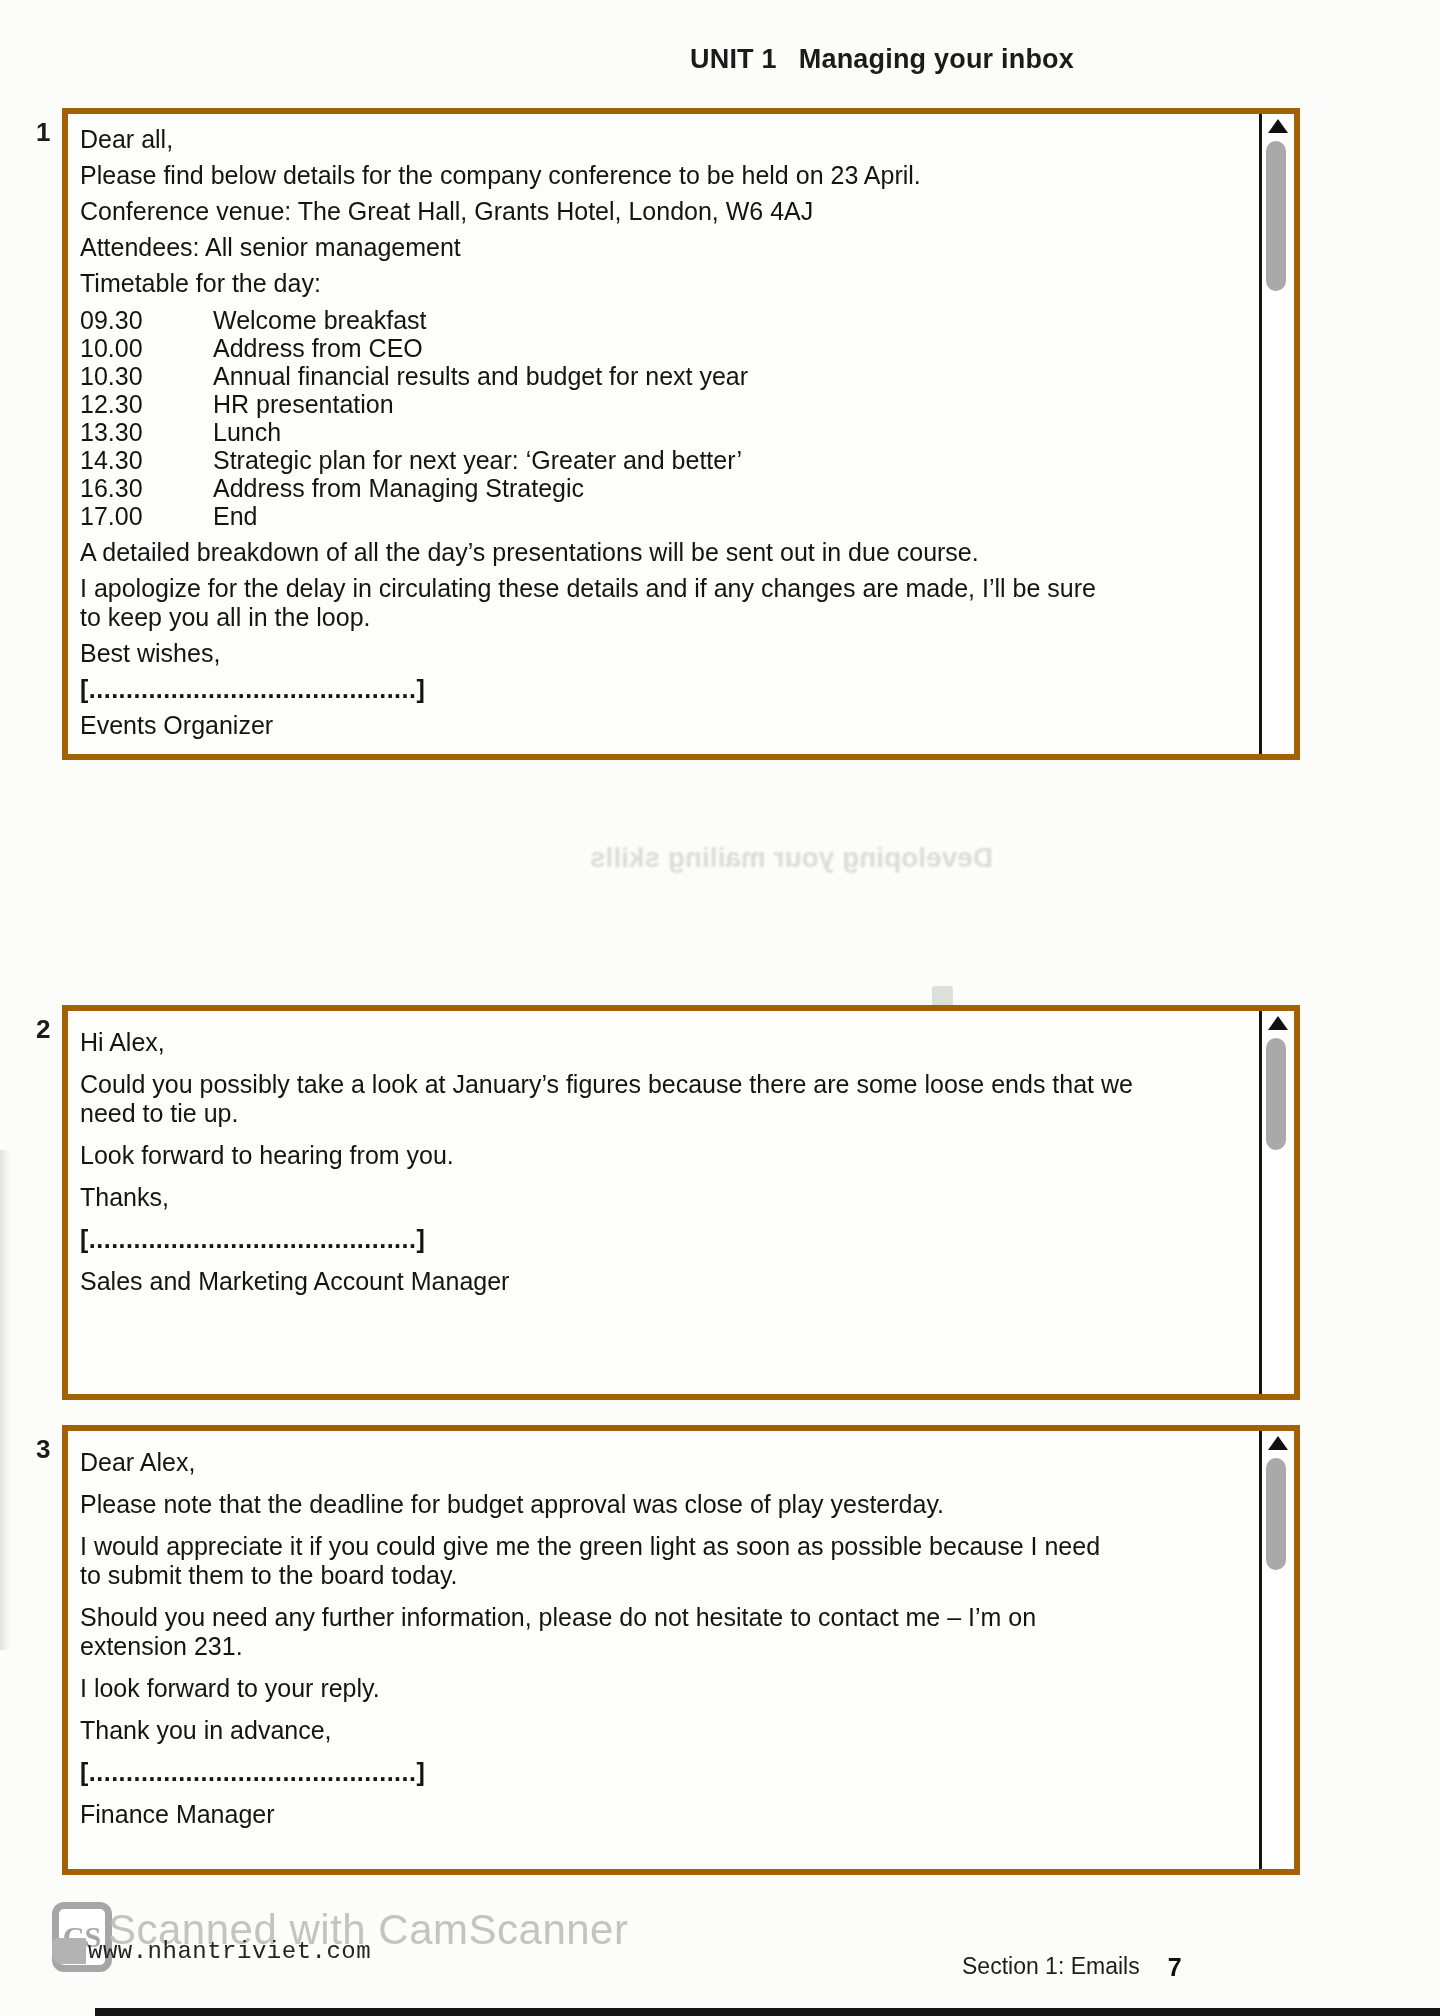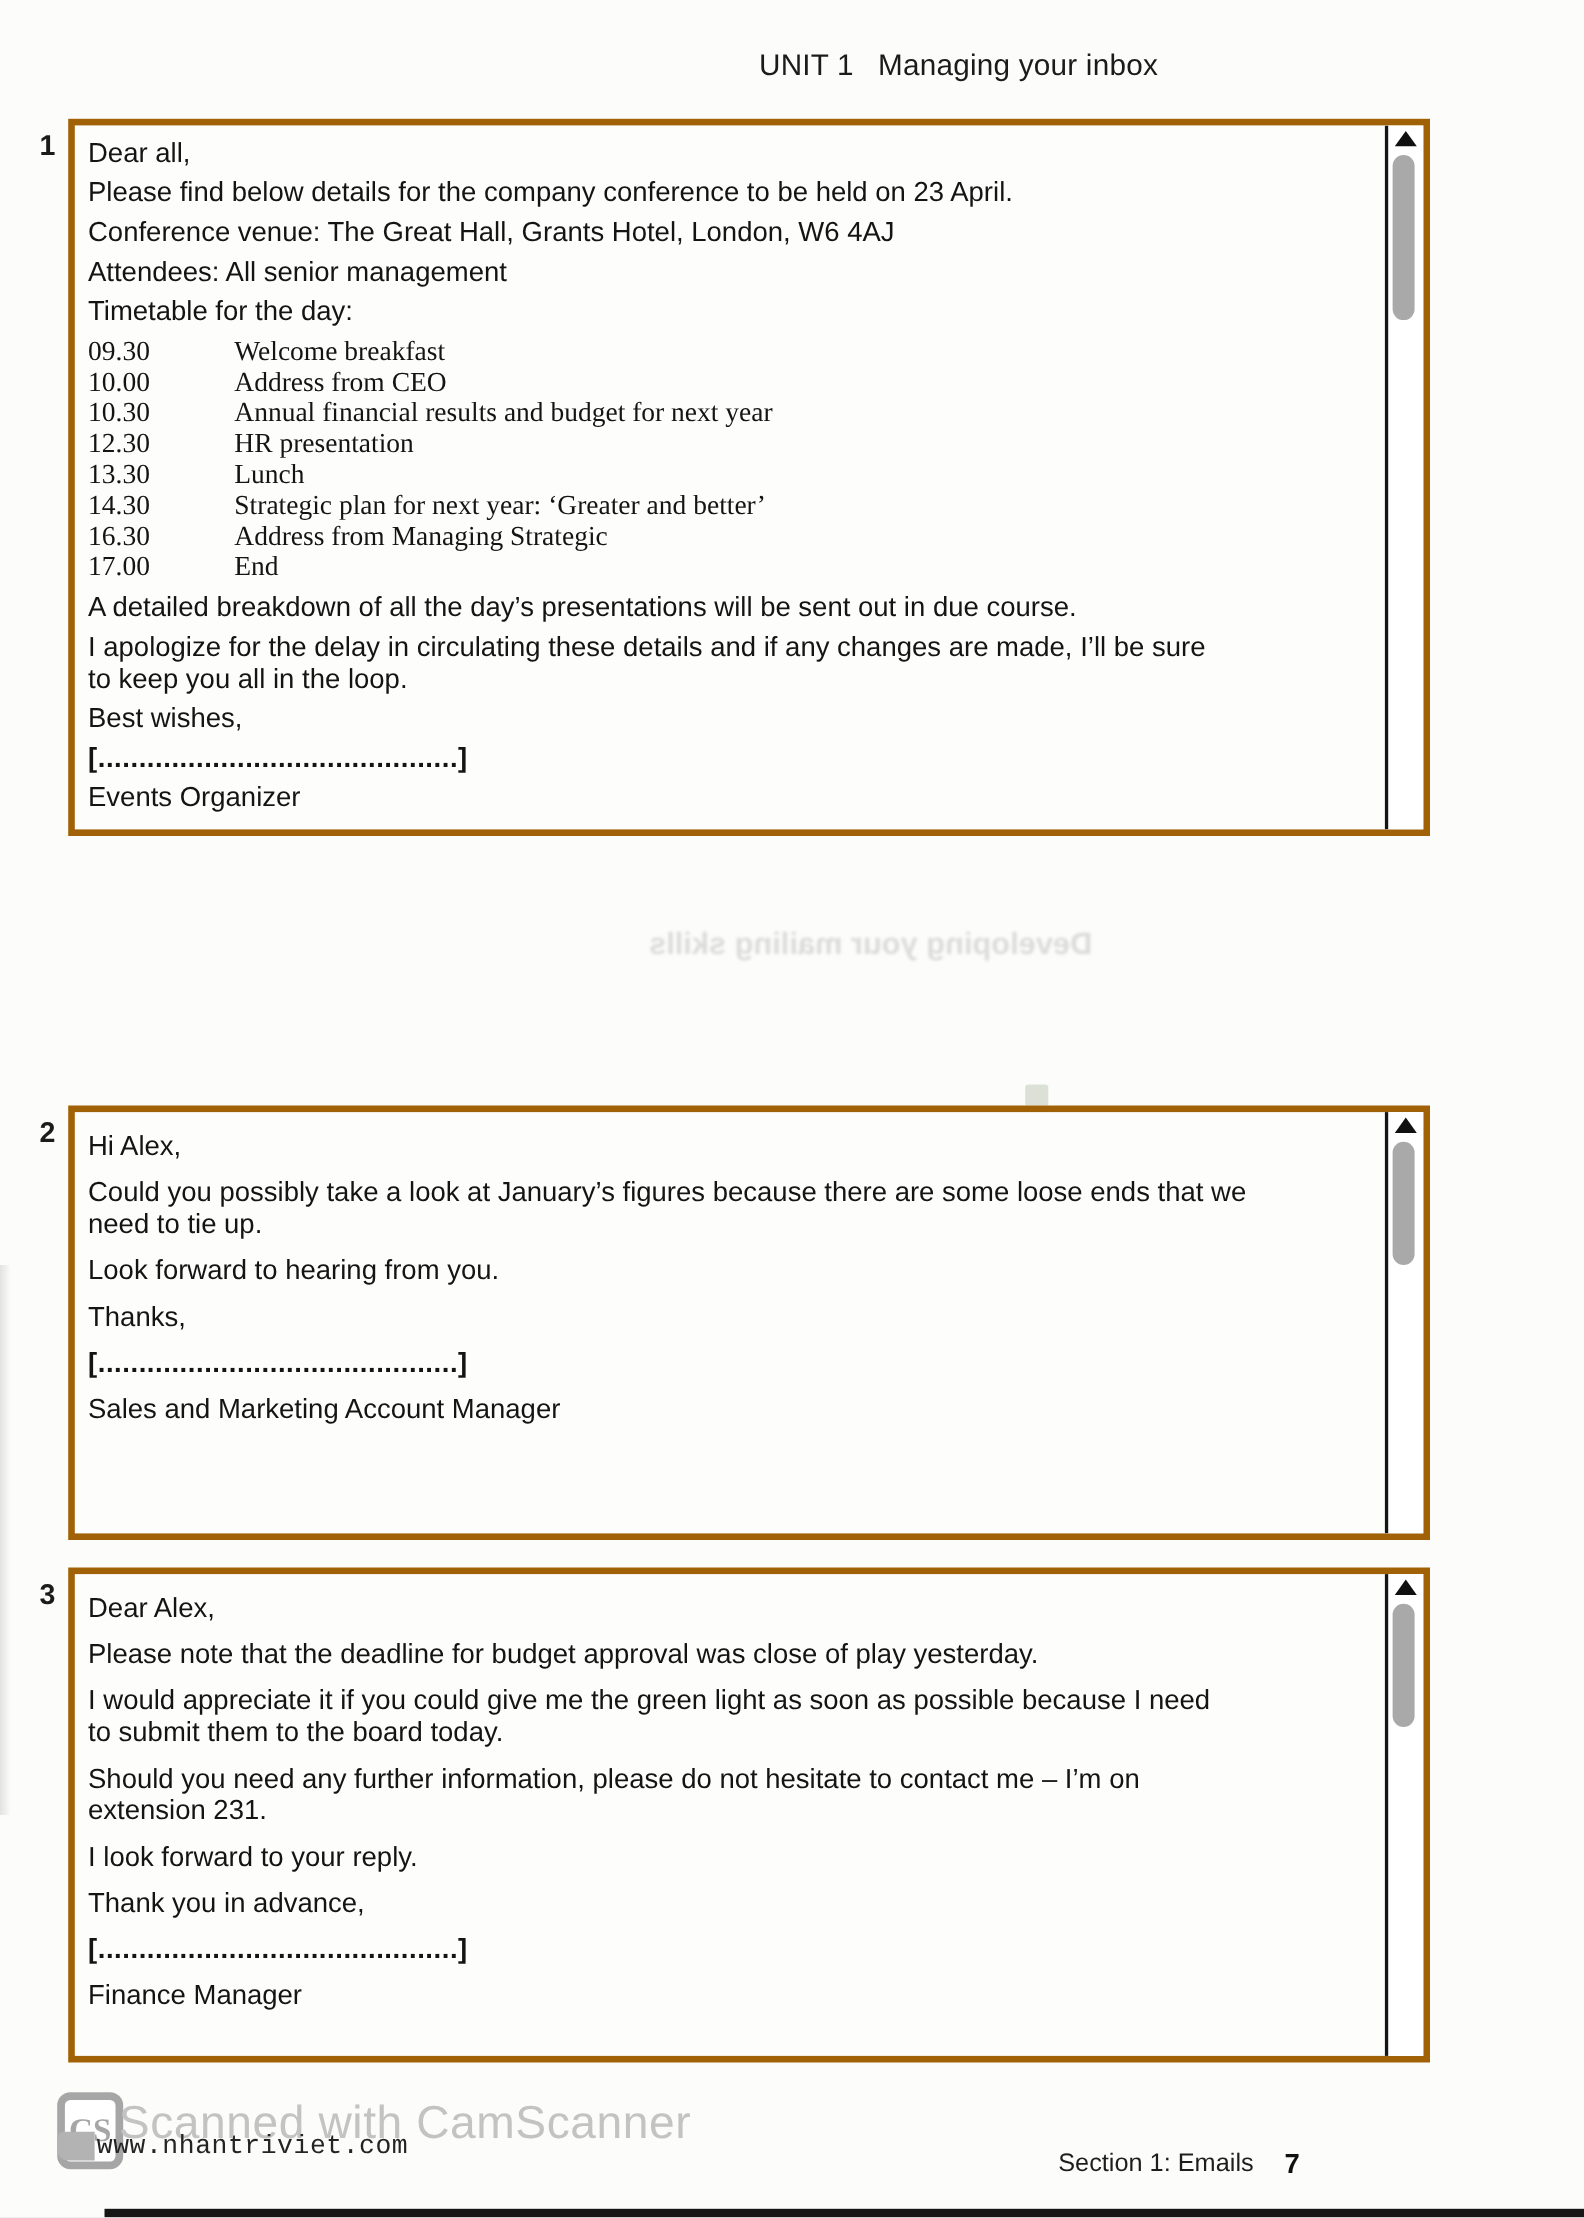--- a/index.html
+++ b/index.html
@@ -4,21 +4,21 @@
 <style>
   html,body { margin:0; padding:0; background:#e8e8e8; }
   .page {
     position:relative; width:1440px; height:2016px; margin:0 auto;
     background:#fcfcfa; overflow:hidden;
     font-family:"Liberation Sans", sans-serif; color:#161616;
   }
   
   .unit-header {
     position:absolute; top:44px; left:690px;
-    font-size:27px; font-weight:normal; letter-spacing:.2px;
+    font-size:27px; font-weight:bold; letter-spacing:.2px;
     display:flex; gap:22px; color:#1b1b1b;
   }
   
   .email-wrap { position:absolute; left:62px; width:1238px; }
   .email-num {
     position:absolute; left:-26px; top:9px;
     font-size:26px; font-weight:bold; color:#1b1b1b;
   }
   
   .email-box {
@@ -26,21 +26,21 @@
     border:6px solid #a16207; background:#fdfdfc; box-sizing:border-box;
     overflow:hidden;
   }
   .email-content {
     position:absolute; top:4px; left:12px; right:48px; bottom:4px;
     font-size:25px; line-height:29px; color:#141414;
   }
   .email-content p { margin:7px 0; }
   .wrap-2 .email-content p, .wrap-3 .email-content p { margin:13px 0; }
   .sig { font-weight:bold; letter-spacing:.5px; }
-  .timetable { margin:8px 0;font-family:Liberation Serif, serif; }
+  .timetable { margin:8px 0; }
   .trow { line-height:28px; }
   .ttime { display:inline-block; width:133px; }
   
   .scrollbar {
     position:absolute; top:0; right:0; bottom:0; width:32px;
     border-left:3px solid #151515; background:#fff;
   }
   .scroll-up {
     position:absolute; top:5px; left:50%; transform:translateX(-50%);
     width:0; height:0; border-left:10px solid transparent;

